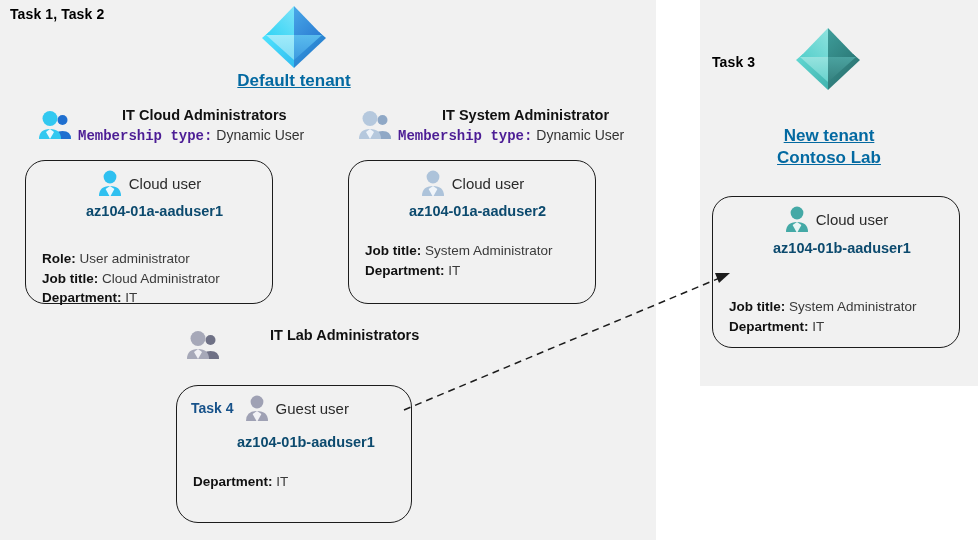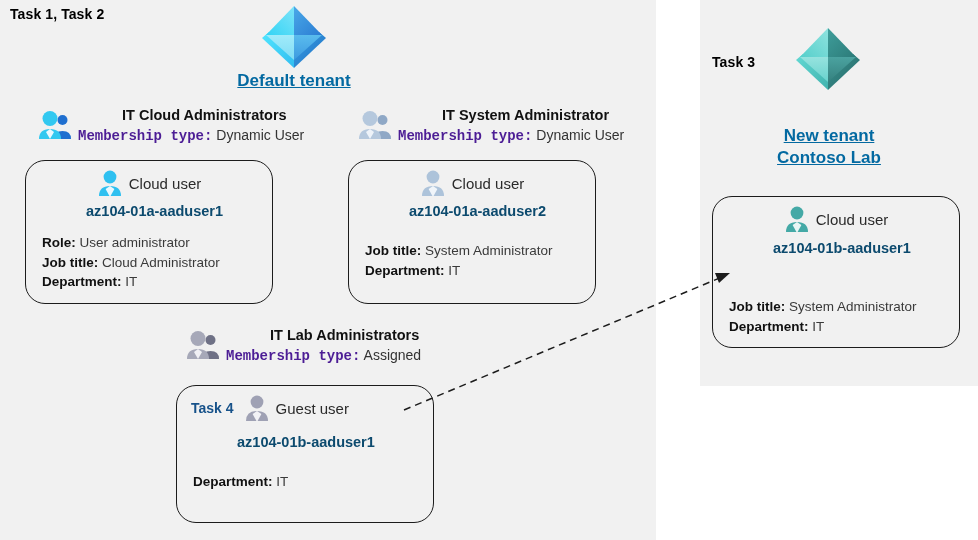--- a/index.html
+++ b/index.html
@@ -237,40 +237,36 @@
     <svg width="34" height="34" viewBox="0 0 34 34">
       <circle cx="24.5" cy="12" r="5" fill="#6f7186"></circle>
       <path d="M16 31 q0-8 8.5-8 q8.5 0 8.5 8 z" fill="#6f7186"></path>
       <circle cx="12" cy="10.5" r="7.5" fill="#a6a8b8"></circle>
       <path d="M1 31 q0-10 11-10 q11 0 11 10 z" fill="#a6a8b8"></path>
       <path d="M12 21 l4 3 l-4 7 l-4 -7 z" fill="#f0f0f4"></path>
     </svg>
   </span>
   <span class="group-text">
     <div class="group-name">IT Lab Administrators</div>
-    <div class="group-meta">
-      <b>Membership type:</b>
-      <span>Assigned</span>
-    </div>
   </span>
 </div>
 
 <div class="card" style="left:25px; top:160px; width:248px; height:144px;">
   <div class="card-head">
     <span>
       <svg width="26" height="28" viewBox="0 0 26 28">
         <circle cx="13" cy="8" r="6.4" fill="#2fc0f0"></circle>
         <path d="M2 27 q0-10 11-10 q11 0 11 10 z" fill="#2fc0f0"></path>
         <path d="M13 17 l4.4 3 l-4.4 8 l-4.4 -8 z" fill="#eaf8fe"></path>
       </svg>
     </span>
     <span class="utype">Cloud user</span>
   </div>
   <div class="card-user" style="top:42px;">az104-01a-aaduser1</div>
-  <div class="card-attrs" style="top:72px;">
+  <div class="card-attrs" style="top:88px;">
     <span class="row">
       <b>Role:</b>
       <span>User administrator</span>
     </span>
     <span class="row">
       <b>Job title:</b>
       <span>Cloud Administrator</span>
     </span>
     <span class="row">
       <b>Department:</b>
@@ -296,21 +292,21 @@
       <b>Job title:</b>
       <span>System Administrator</span>
     </span>
     <span class="row">
       <b>Department:</b>
       <span>IT</span>
     </span>
   </div>
 </div>
 
-<div class="card" style="left:176px; top:385px; width:258px; height:138px;">
+<div class="card" style="left:176px; top:385px; width:236px; height:138px;border-radius:22px;">
   <div class="card-head" style="justify-content:flex-start; padding-left:14px;">
     <span class="task-inline">Task 4</span>
     <span>
       <svg width="26" height="28" viewBox="0 0 26 28">
         <circle cx="13" cy="8" r="6.4" fill="#9fa1b4"></circle>
         <path d="M2 27 q0-10 11-10 q11 0 11 10 z" fill="#9fa1b4"></path>
         <path d="M13 17 l4.4 3 l-4.4 8 l-4.4 -8 z" fill="#f2f2f6"></path>
       </svg>
     </span>
     <span class="utype">Guest user</span>

